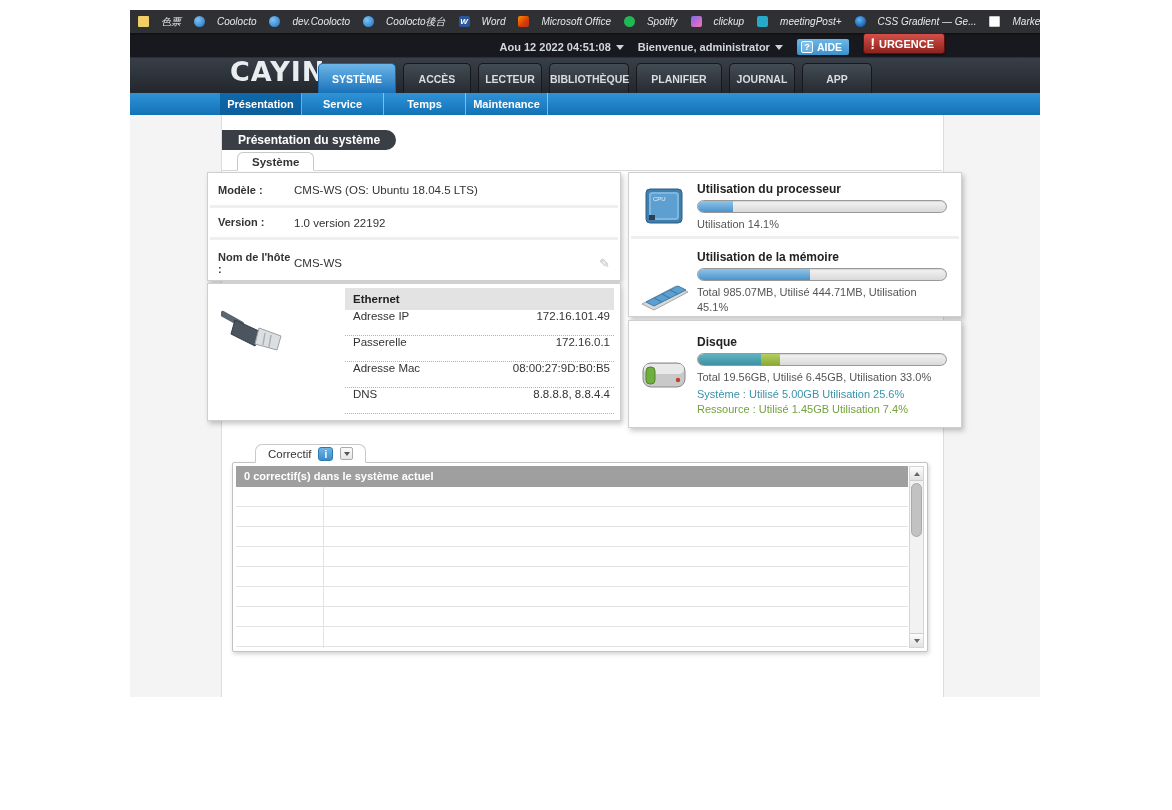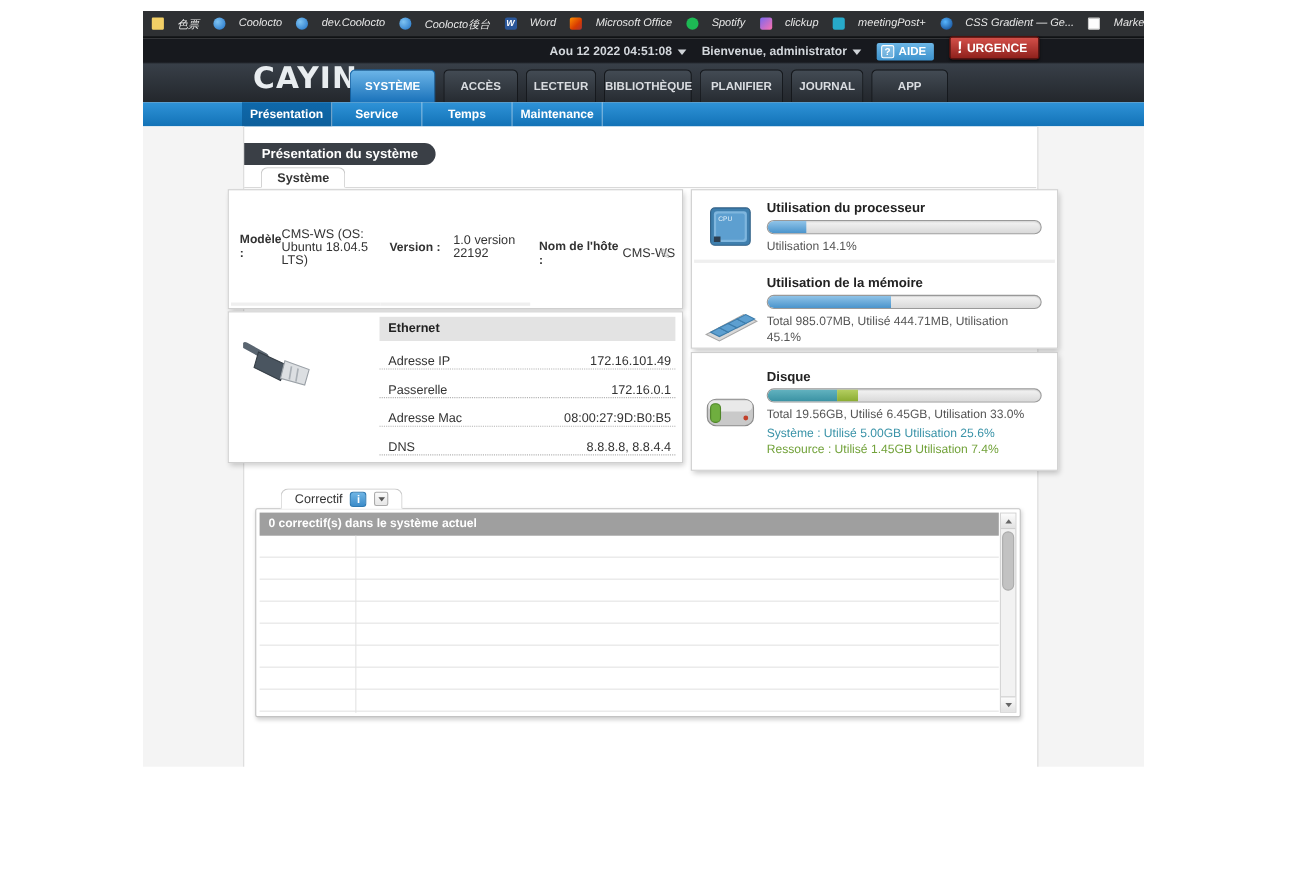--- a/index.html
+++ b/index.html
@@ -58,32 +58,32 @@
   .gutter-r { position: absolute; left: 813px; top: 0; width: 97px; height: 582px; background: #f4f4f4; border-left: 1px solid #dcdcdc; }
 
   .page-badge { position: absolute; left: 92px; top: 15px; height: 20px; line-height: 20px; padding: 0 16px;
     background: #3a3f46; color: #fff; font-size: 12px; font-weight: bold; border-radius: 0 10px 10px 0; }
   .sys-tab { position: absolute; left: 107px; top: 37px; height: 19px; line-height: 18px; padding: 0 14px;
     background: #fff; border: 1px solid #c9c9c9; border-bottom: 1px solid #fff; border-radius: 6px 6px 0 0;
     font-size: 11.5px; font-weight: bold; color: #333; z-index: 2; cursor: pointer; }
   .rule { position: absolute; left: 92px; top: 55px; width: 720px; height: 1px; background: #d9d9d9; }
 
   .panel { position: absolute; background: #fff; border: 1px solid #cfcfcf; box-shadow: 2px 3px 5px rgba(0,0,0,.22); }
-  .p-sys { left: 77px; top: 57px; width: 414px; height: 109px; display: flex; flex-direction: row; padding: 2px; }
+  .p-sys { left: 77px; top: 57px; width: 414px; height: 109px; display: flex; flex-direction: column; padding: 2px; }
   .info-row { flex: 1; display: flex; align-items: center; border-bottom: 3px solid #efefef; position: relative; }
   .info-row:last-child { border-bottom: none; margin-top: 8px; }
   .info-label { width: 84px; padding-left: 8px; font-size: 11px; font-weight: bold; color: #333; line-height: 1.15; }
   .info-value { font-size: 11.5px; color: #333; }
   .edit-pencil { position: absolute; right: 8px; color: #bdbdbd; font-size: 13px; cursor: pointer; }
 
   .p-eth { left: 77px; top: 168px; width: 414px; height: 138px; padding: 4px; display: flex; gap: 47px; }
   .eth-icon-box { width: 86px; display: flex; justify-content: center; padding-top: 18px; }
   .eth-table { flex: 1; margin-right: 2px; }
   .eth-head { background: #e3e3e3; font-size: 11.5px; font-weight: bold; color: #222; height: 22px; line-height: 22px; padding-left: 8px; }
-  .eth-row { height: 26px; display: flex; align-items: flex-end; justify-content: space-between; padding: 0 4px 0 8px;
+  .eth-row { height: 26px; display: flex; align-items: flex-start; justify-content: space-between; padding: 0 4px 0 8px;
     border-bottom: 1px dotted #b2b2b2; font-size: 11.5px; color: #333; }
 
   .p-right1 { left: 498px; top: 57px; width: 334px; height: 145px; padding: 2px; display: flex; flex-direction: column; }
   .p-right2 { left: 498px; top: 205px; width: 334px; height: 108px; padding: 2px; }
   .stat { display: flex; align-items: center; }
   .stat-cpu { height: 64px; border-bottom: 3px solid #efefef; }
   .stat-mem { flex: 1; align-items: flex-end; }
   .stat-icon { width: 66px; display: flex; justify-content: center; }
   .stat-body { flex: 1; padding-right: 12px; }
   .stat-title { font-size: 12px; font-weight: bold; color: #222; margin: 2px 0 4px; }
@@ -200,21 +200,21 @@
           <span class="urg-excl">!</span>
           <span>URGENCE</span>
         </div>
       </div>
       <div class="logo">CAYIN</div>
       <div class="tabs">
         <div class="tab active" style="width:78px">SYSTÈME</div>
         <div class="tab" style="width:68px">ACCÈS</div>
         <div class="tab" style="width:64px">LECTEUR</div>
         <div class="tab" style="width:80px">BIBLIOTHÈQUE</div>
-        <div class="tab" style="width:76px">PLANIFIER</div>
+        <div class="tab" style="width:86px">PLANIFIER</div>
         <div class="tab" style="width:66px">JOURNAL</div>
         <div class="tab" style="width:70px">APP</div>
       </div>
     </div>
 
     <div class="subnav">
       <div class="sub-item active">Présentation</div>
       <div class="sub-item">Service</div>
       <div class="sub-item">Temps</div>
       <div class="sub-item">Maintenance</div>

